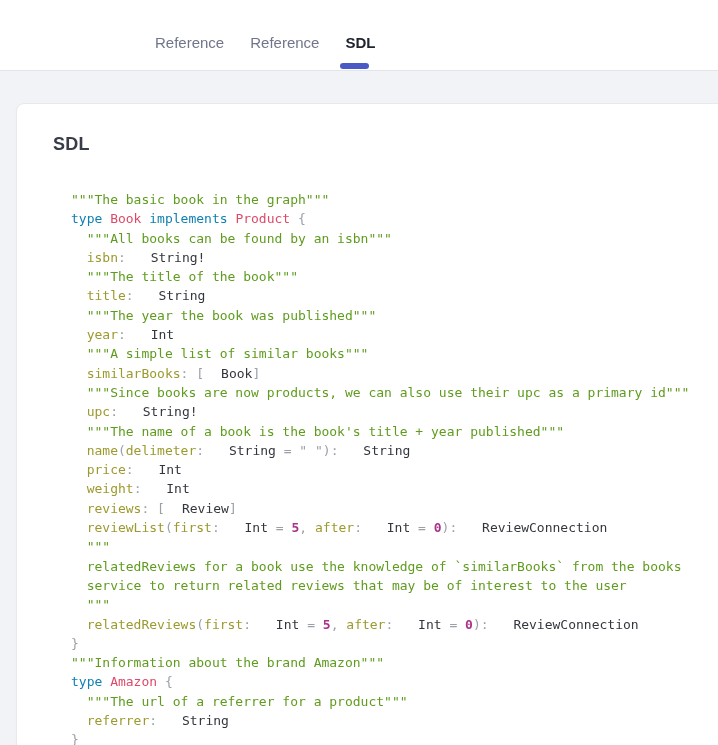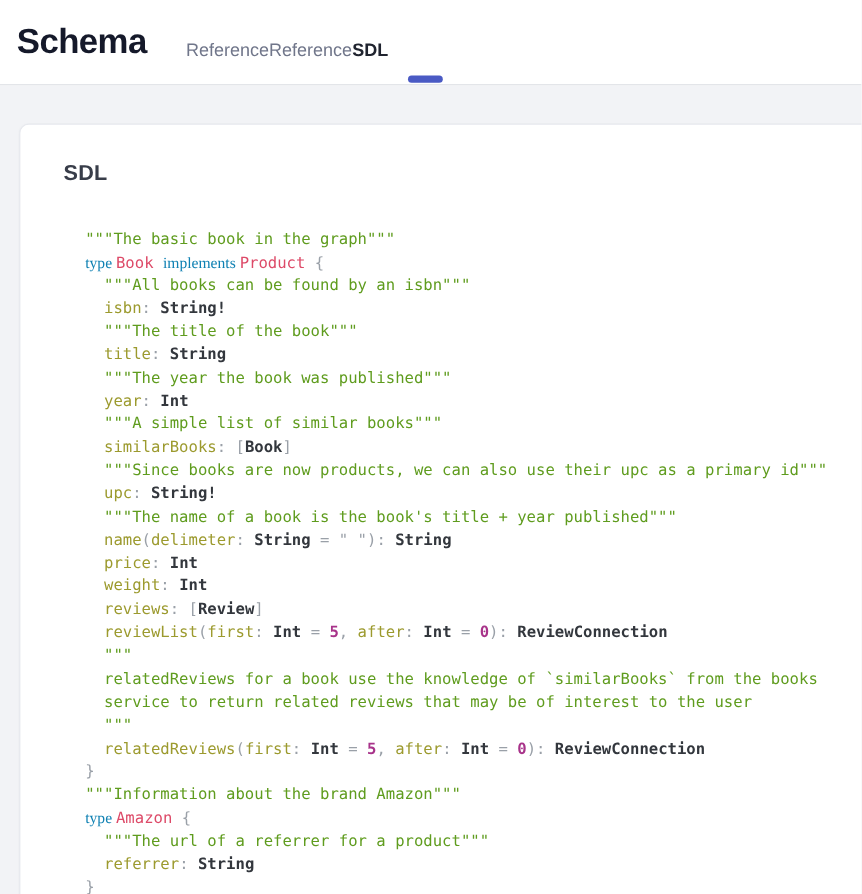--- a/index.html
+++ b/index.html
@@ -24,21 +24,21 @@
     position:relative;height:71px;background:#ffffff;
     border-bottom:1px solid #e3e5e9;
   }
   .page-title{
     position:absolute;left:14px;top:18px;margin:0;
     font-size:29px;font-weight:700;color:#15192a;letter-spacing:-0.5px;
     line-height:1.2;
   }
   .tab-row{
     position:absolute;left:155px;top:34px;
-    display:flex;align-items:baseline;
+    display:flex;gap:26px;align-items:baseline;
   }
   .tab{
     font-size:15px;color:#70768a;cursor:pointer;white-space:nowrap;
   }
   .tab.active{color:#20242f;font-weight:700;}
   .tab-underline{
     position:absolute;left:340px;top:63px;width:29px;height:6px;
     border-radius:4px;background:var(--c-accent);
   }
   .main-area{
@@ -55,32 +55,31 @@
     letter-spacing:0.2px;
   }
   .sdl-code{
     margin:35px 0 0 54px;
     font-family:"DejaVu Sans Mono","Liberation Mono",monospace;
     font-size:13px;line-height:19.3px;color:var(--c-plain);
     white-space:pre;
   }
   .code-line{height:19.3px;}
   .tok-doc{color:var(--c-doc);}
-  .tok-kw{color:var(--c-kw);font-family:Liberation Serif, serif;}
+  .tok-kw{color:var(--c-kw);}
   .tok-cls{color:var(--c-cls);}
   .tok-attr{color:var(--c-attr);}
   .tok-num{color:var(--c-num);font-weight:600;}
   .tok-punct{color:var(--c-punct);}
-  .tok-plain{color:var(--c-plain);font-weight:700;}
+  .tok-plain{color:var(--c-plain);font-weight:400;margin-left:17px;}
 </style>
 </head>
 <body>
 
 <header class="app-header">
-  <h1 class="page-title">Schema</h1>
   <nav class="tab-row">
     <span class="tab">Reference</span>
     <span class="tab">Reference</span>
     <span class="tab active">SDL</span>
   </nav>
   <span class="tab-underline"></span>
 </header>
 
 <main class="main-area">
   <section class="card">

